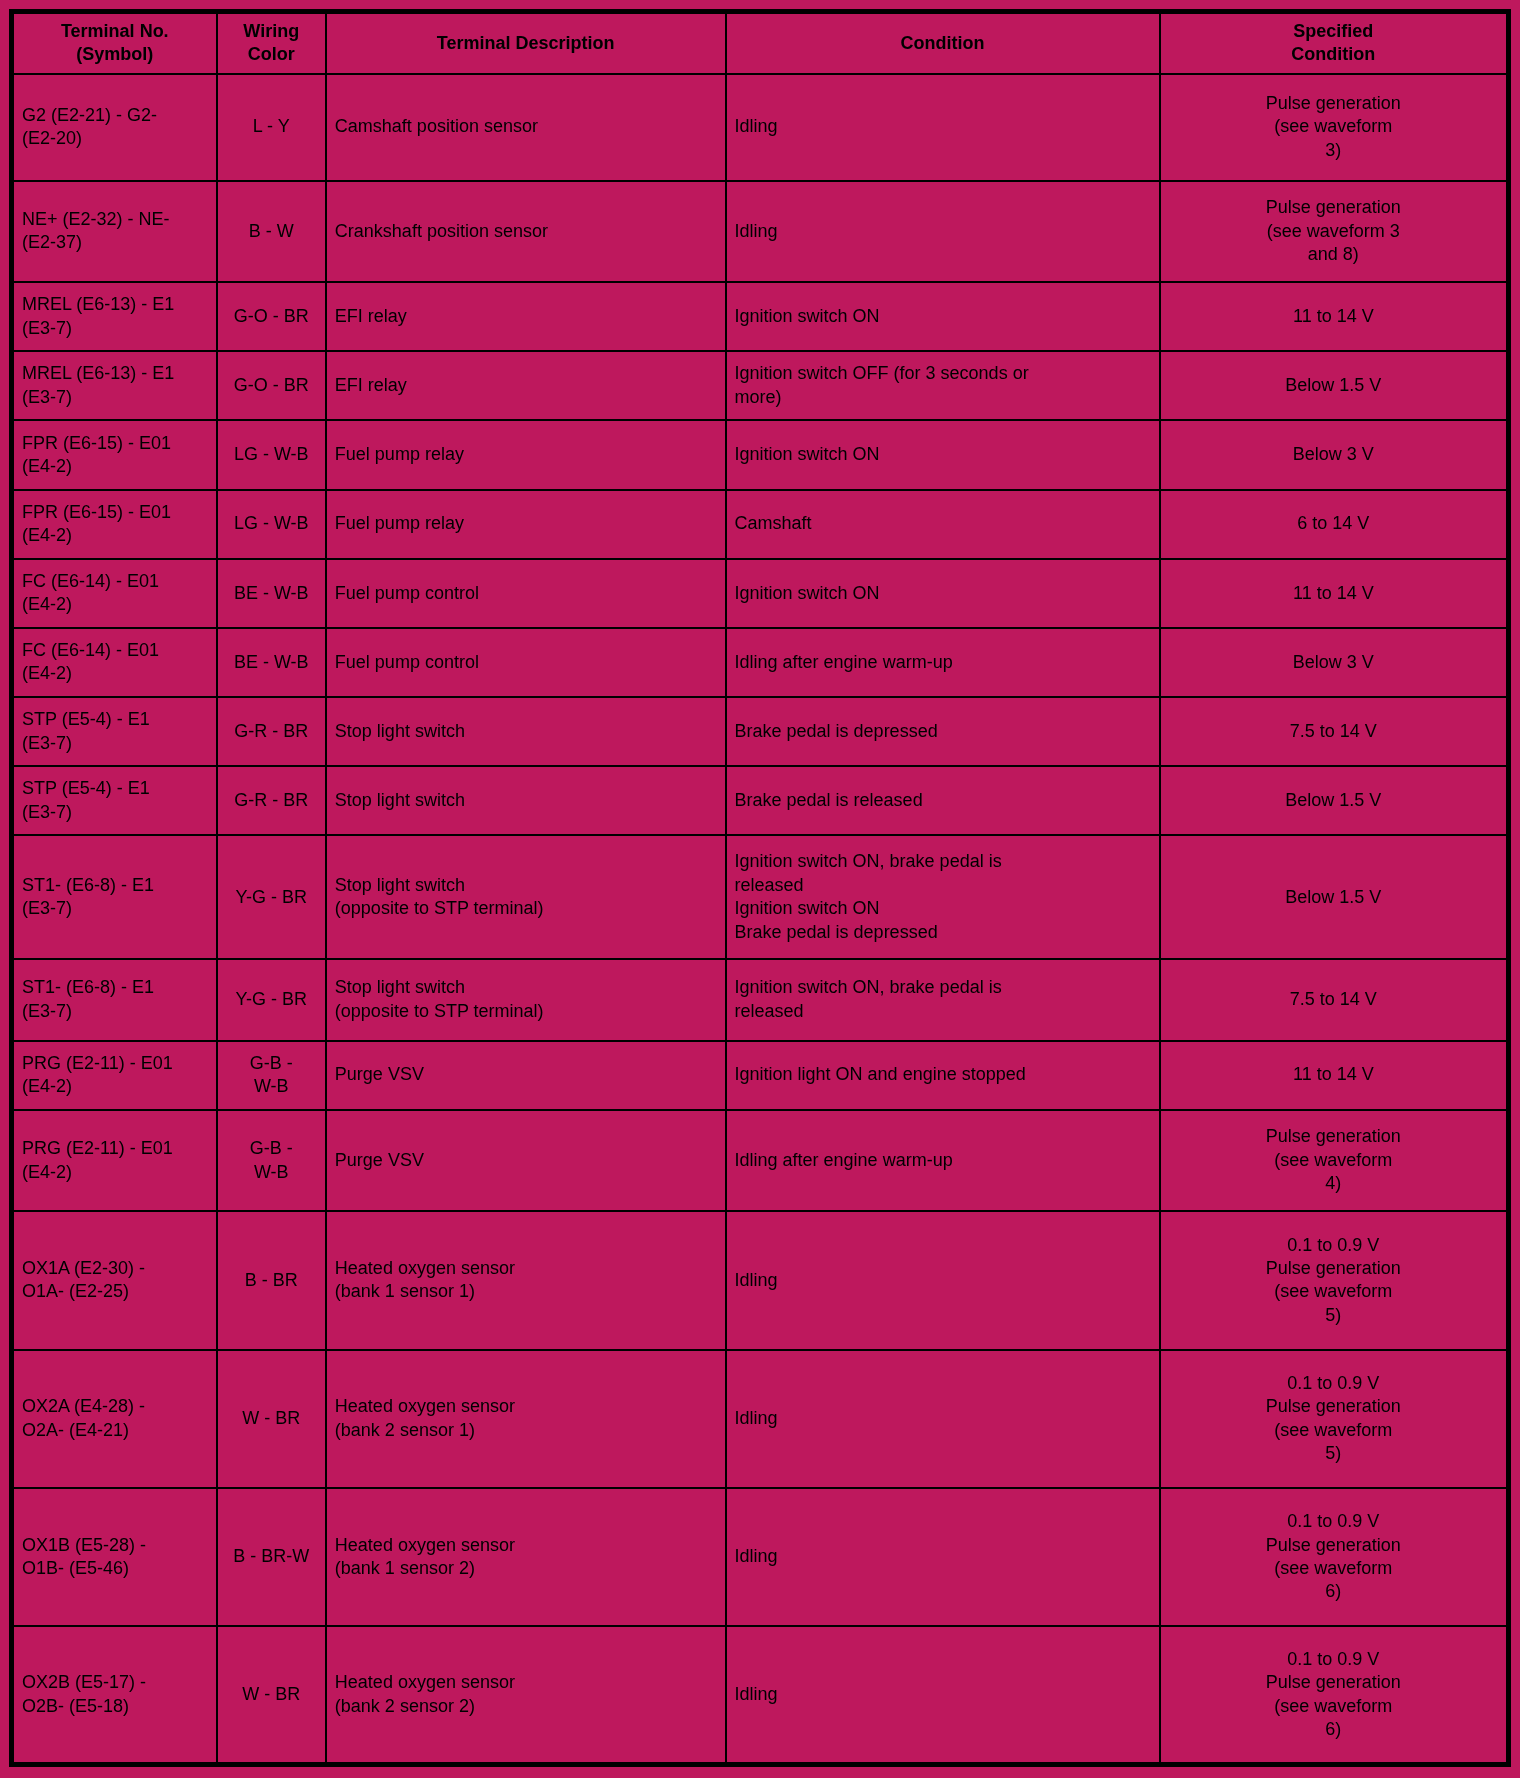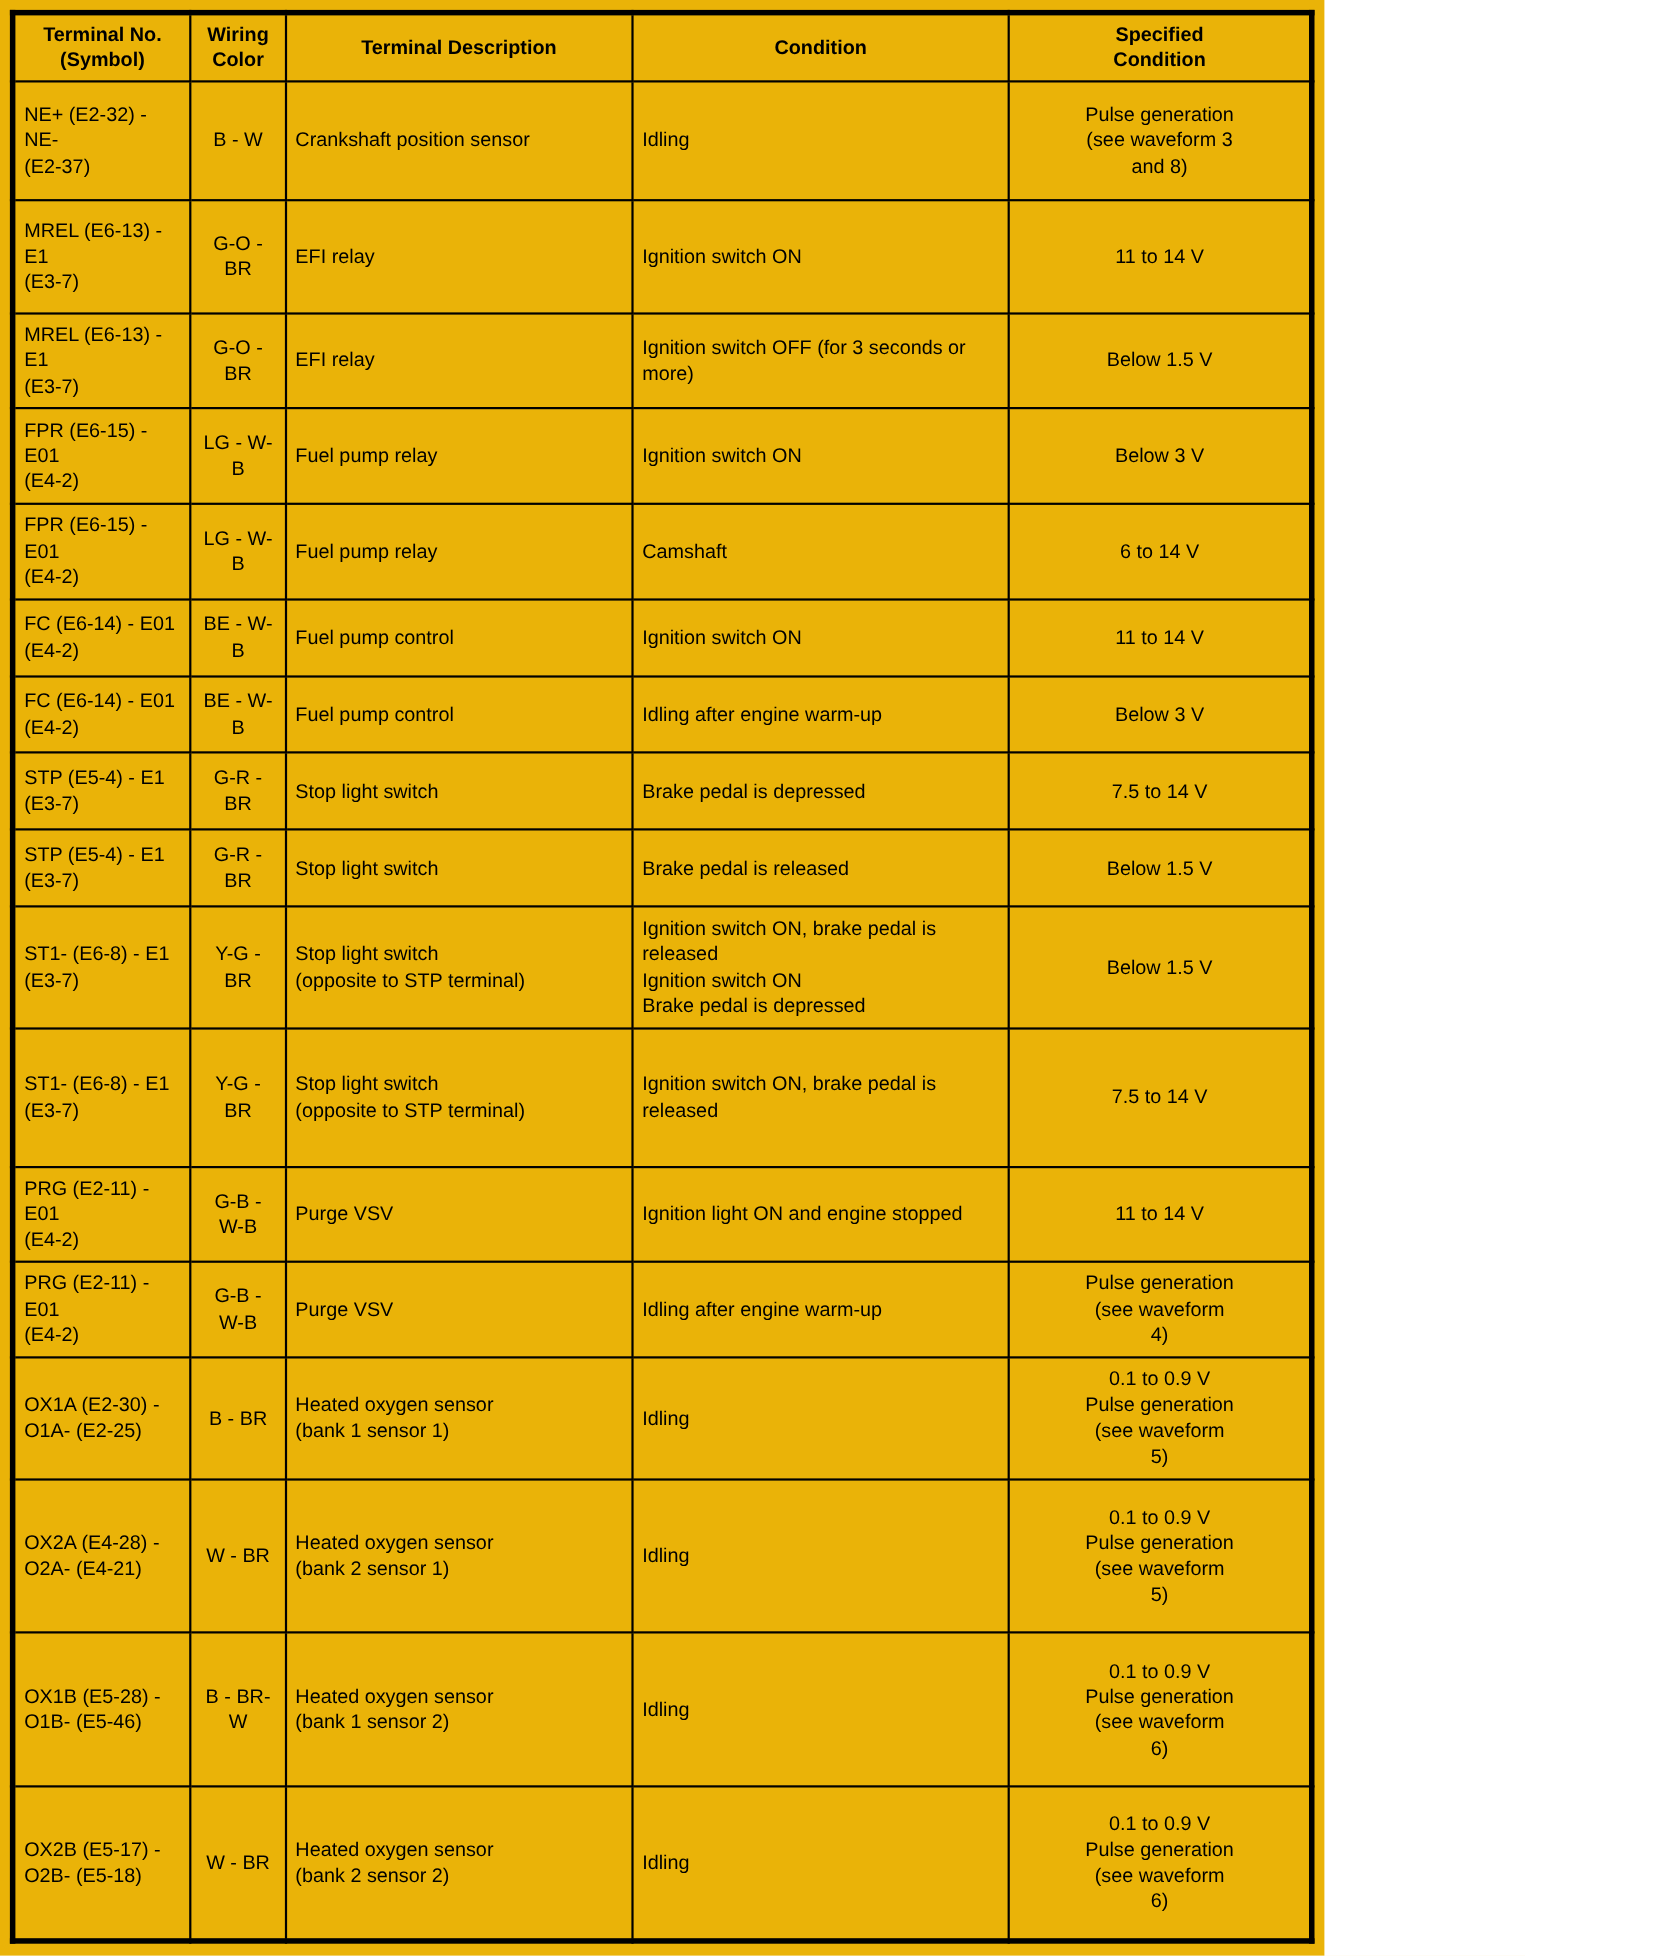--- a/index.html
+++ b/index.html
@@ -2,24 +2,24 @@
 <html><head>
 <meta charset="utf-8">
 <style>
   * { box-sizing: border-box; }
   html, body {
     margin: 0;
     padding: 0;
     background: #ffffff;
   }
   .page {
-    width: 1204px;
+    width: 1520px;
     min-height: 1778px;
     padding: 9px;
-    background: #eab308;
+    background: #be185d;
     font-family: "Liberation Sans", "DejaVu Sans", sans-serif;
     color: #000000;
   }
   table.spec-table {
     width: 100%;
     height: 1758px;
     border-collapse: collapse;
     border: 5px solid #000000;
     table-layout: fixed;
     font-size: 18px;
@@ -71,20 +71,30 @@
         <th>Wiring
 Color</th>
         <th>Terminal Description</th>
         <th>Condition</th>
         <th>Specified
 Condition</th>
       </tr>
     </thead>
     <tbody>
       <tr>
+        <td class="col-terminal">G2 (E2-21) - G2-
+(E2-20)</td>
+        <td class="col-color">L - Y</td>
+        <td class="col-desc">Camshaft position sensor</td>
+        <td class="col-cond">Idling</td>
+        <td class="col-spec">Pulse generation
+(see waveform
+3)</td>
+      </tr>
+      <tr>
         <td class="col-terminal">NE+ (E2-32) - NE-
 (E2-37)</td>
         <td class="col-color">B - W</td>
         <td class="col-desc">Crankshaft position sensor</td>
         <td class="col-cond">Idling</td>
         <td class="col-spec">Pulse generation
 (see waveform 3
 and 8)</td>
       </tr>
       <tr>

